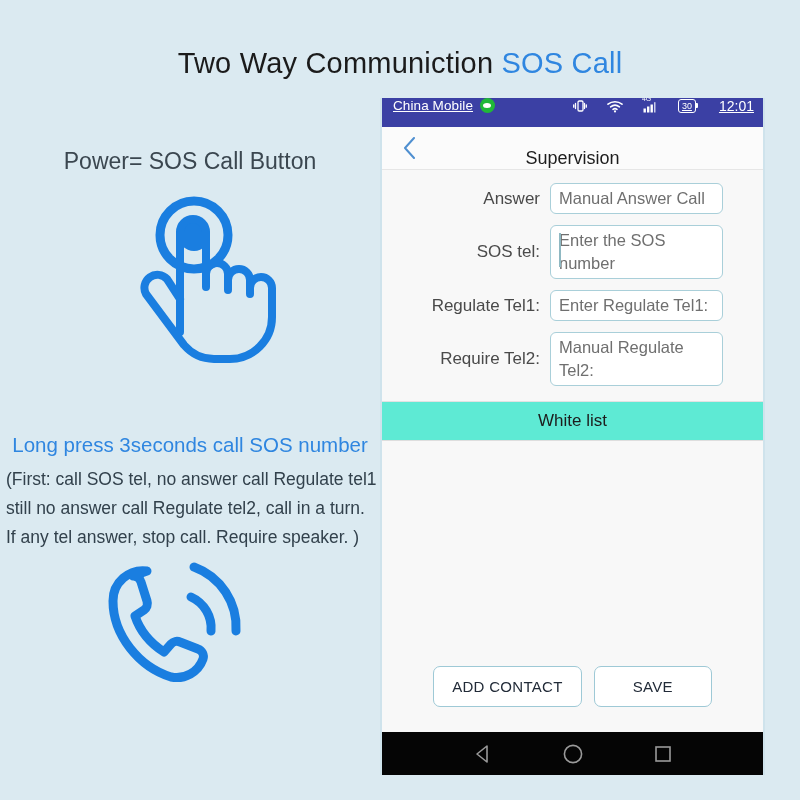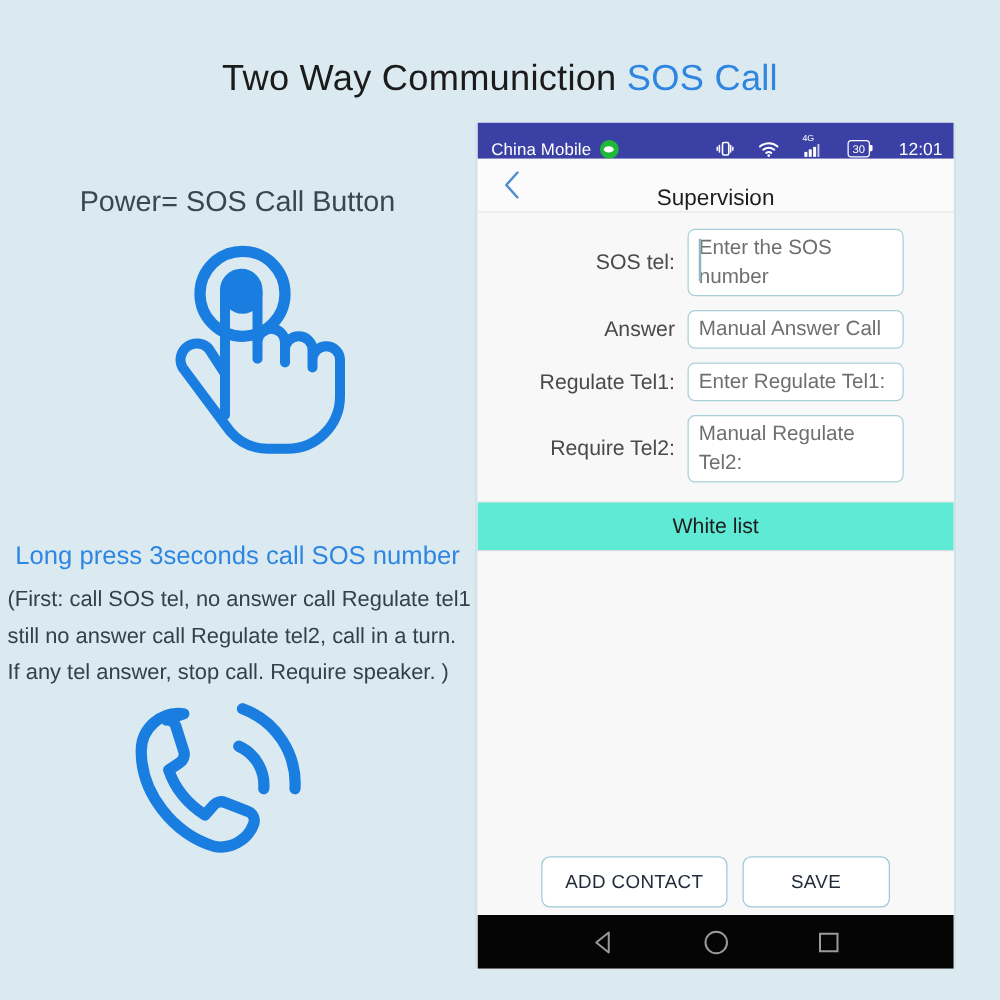--- a/index.html
+++ b/index.html
@@ -103,25 +103,26 @@
     flex-direction: column;
     overflow: hidden;
   }
 
   
   .status-bar {
     height: 29px;
     flex: 0 0 29px;
     background: #3b40a4;
     display: flex;
-    align-items: flex-end;
+    align-items: flex-start;
     padding: 0 9px 0 11px;
     color: #ffffff;
     font-size: 13.5px;
     box-sizing: border-box;
+    text-decoration: underline;
   }
   .carrier-name { margin-right: 7px; letter-spacing: .1px; }
   .wechat-icon {
     width: 15px; height: 15px;
     border-radius: 50%;
     background: #20b838;
     display: inline-block;
     position: relative;
   }
   .wechat-icon::after {
@@ -253,21 +254,21 @@
     cursor: pointer;
   }
 
   .list-body { flex: 1; background: #f8f8f8; }
 
   
   .actions {
     background: #f8f8f8;
     height: 86px;
     display: flex;
-    align-items: flex-end;
+    align-items: center;
     justify-content: center;
     gap: 12px;
     padding-bottom: 6px;
     box-sizing: border-box;
   }
   .btn {
     border: 1px solid #9ec9d6;
     border-radius: 7px;
     background: #ffffff;
     color: #222b38;
@@ -375,35 +376,35 @@
       <svg width="13" height="22" viewBox="0 0 13 22">
         <path d="M11 1 L2 11 L11 21" fill="none" stroke="#4f8fd0" stroke-width="2" stroke-linecap="round" stroke-linejoin="round"></path>
       </svg>
     </span>
     <span class="app-title">Supervision</span>
   </div>
 
   <div class="form-card">
 
     <div class="form-row">
+      <span class="lbl">Answer</span>
+      <span class="field">
+        <span class="ph">Manual Answer Call</span>
+      </span>
+    </div>
+
+    <div class="form-row">
       <span class="lbl">SOS tel:</span>
       <span class="field tall">
         <span class="caret"></span>
         <span class="ph">Enter the SOS number</span>
       </span>
     </div>
 
     <div class="form-row">
-      <span class="lbl">Answer</span>
-      <span class="field">
-        <span class="ph">Manual Answer Call</span>
-      </span>
-    </div>
-
-    <div class="form-row">
       <span class="lbl">Regulate Tel1:</span>
       <span class="field">
         <span class="ph">Enter Regulate Tel1:</span>
       </span>
     </div>
 
     <div class="form-row">
       <span class="lbl">Require Tel2:</span>
       <span class="field">
         <span class="ph">Manual Regulate Tel2:</span>

